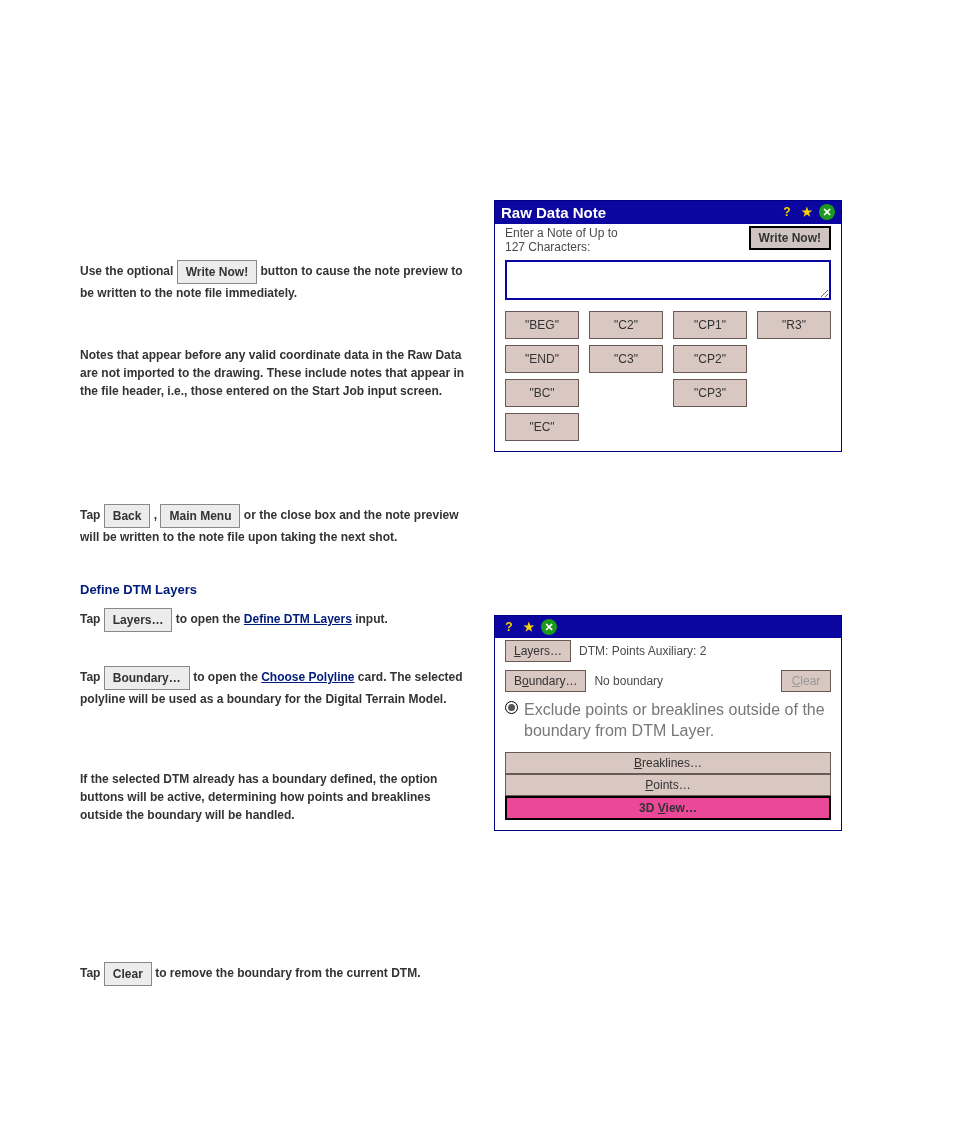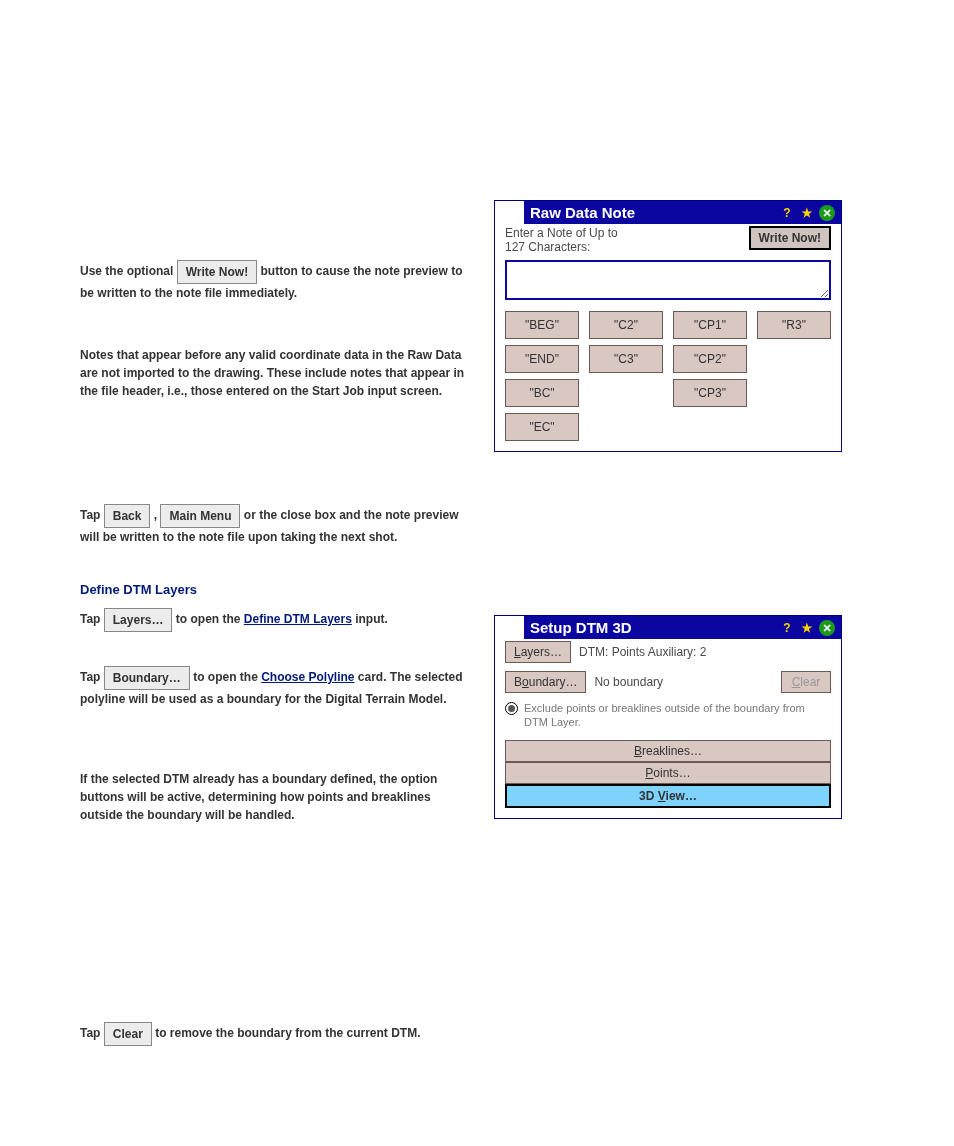--- a/index.html
+++ b/index.html
@@ -38,23 +38,22 @@
     left: 494px;
     box-shadow: none;
   }
   .dialog .titlebar {
     background: #0b06a0;
     color: #fff;
     font-weight: bold;
     font-size: 15px;
     padding: 3px 6px;
     display: flex;
-    align-items: flex-end;
+    align-items: flex-start;
     justify-content: space-between;
-    margin-left: 29px;
   }
   .titlebar-left { flex: 1; }
   .titlebar-icons { display: flex; gap: 4px; align-items: center; }
   .ti {
     width: 16px; height: 16px;
     display: inline-flex; align-items: center; justify-content: center;
     font-size: 12px;
     font-weight: bold;
   }
   .ti.help { color: #fbd400; }
@@ -98,21 +97,21 @@
     grid-template-columns: repeat(4, 1fr);
     grid-auto-rows: 28px;
     gap: 6px 10px;
   }
   .radio-row {
     display: flex;
     align-items: flex-start;
     gap: 6px;
     margin: 6px 0;
     color: #777;
-    font-size: 11px;
+    font-size: 16px;
     line-height: 1.3;
   }
   .radio-circle {
     width: 13px; height: 13px; border: 1px solid #000; border-radius: 50%;
     flex-shrink: 0; margin-top: 1px; position: relative; background:#fff;
   }
   .radio-circle.sel::after {
     content:""; position:absolute; left:2px; top:2px; width:7px; height:7px;
     background:#555; border-radius:50%;
   }
@@ -159,21 +158,20 @@
       <button class="dlg-btn">"EC"</button>
       <span></span>
         <span></span>
         <span></span>
     </div>
   </div>
 </div>
 
 <div class="dialog" style="top:615px;">
   <div class="titlebar">
-    <span class="titlebar-left">Setup DTM 3D</span>
     <span class="titlebar-icons">
       <span class="ti help">?</span>
       <span class="ti star">★</span>
       <span class="ti close">✕</span>
     </span>
   </div>
   <div class="dialog-body">
     <div class="row-flex">
       <button class="dlg-btn"><span class="accesskey">L</span>ayers…</button>
       <span>DTM: Points Auxiliary: 2</span>
@@ -185,21 +183,21 @@
       </div>
       <button class="dlg-btn disabled"><span class="accesskey">C</span>lear</button>
     </div>
     <div class="radio-row">
       <span class="radio-circle sel"></span>
       <span>Exclude points or breaklines outside of the boundary from DTM Layer.</span>
     </div>
     <div style="display:flex; justify-content:space-between; margin-top:10px;flex-direction:column;">
       <button class="dlg-btn"><span class="accesskey">B</span>reaklines…</button>
       <button class="dlg-btn"><span class="accesskey">P</span>oints…</button>
-      <button class="dlg-btn bold" style="background:#7dd3fc;">3D <span class="accesskey">V</span>iew…</button>
+      <button class="dlg-btn bold" style="background:#ec4899;">3D <span class="accesskey">V</span>iew…</button>
     </div>
   </div>
 </div>
 
 <div class="main-text" style="top:260px;">
   <span>Use the optional </span>
   <span class="inline-btn">Write Now!</span>
   <span> button to cause the note preview to be written to the note file immediately.</span>
 </div>
 
@@ -226,17 +224,17 @@
 <div class="main-text" style="top:666px;">
   <span>Tap </span>
   <span class="inline-btn">Boundary…</span>
   <span> to open the </span>
   <span class="link-text">Choose Polyline</span>
   <span> card. The selected polyline will be used as a boundary for the Digital Terrain Model.</span>
 </div>
 
 <div class="main-text" style="top:770px;">If the selected DTM already has a boundary defined, the option buttons will be active, determining how points and breaklines outside the boundary will be handled.</div>
 
-<div class="main-text" style="top:1022px;">
+<div class="main-text" style="top:962px;">
   <span>Tap </span>
   <span class="inline-btn">Clear</span>
   <span> to remove the boundary from the current DTM.</span>
 </div>
 
 </body></html>

